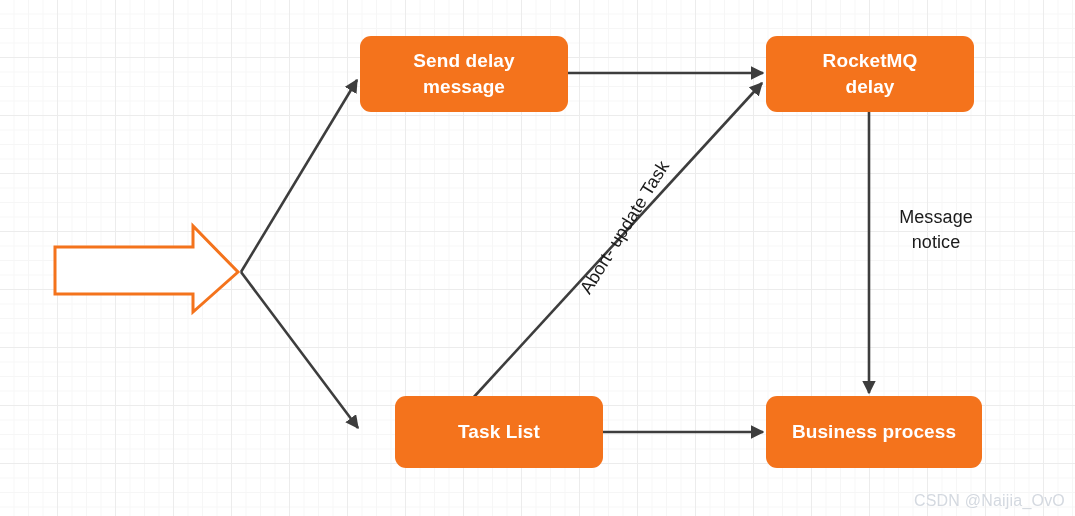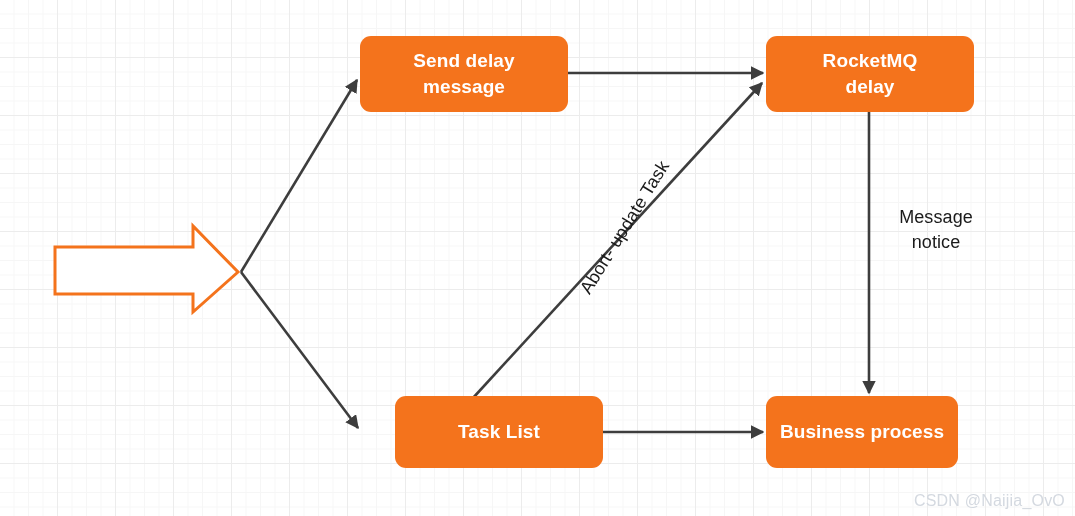--- a/index.html
+++ b/index.html
@@ -121,21 +121,21 @@
 
   <div class="node" id="node-rocketmq-store" style="left:766px; top:36px; width:208px; height:76px;">
     <span class="node-label">RocketMQ
 delay</span>
   </div>
 
   <div class="node" id="node-task-list" style="left:360px; top:396px; width:208px; height:72px;margin-left:35px;">
     <span class="node-label">Task List</span>
   </div>
 
-  <div class="node" id="node-business-process" style="left:766px; top:396px; width:192px; height:72px;">
+  <div class="node" id="node-business-process" style="left:766px; top:396px; width:216px; height:72px;">
     <span class="node-label">Business process</span>
   </div>
 
   <div class="edge-label" id="label-abort-update-task" style="left:515px; top:215px; width:220px;">Abort-  update Task</div>
 
   <div class="edge-label" id="label-message-notice" style="left:876px; top:205px; width:120px; text-align:center;">Message
 notice</div>
 
 
   <div id="watermark">CSDN @Naijia_OvO</div>

